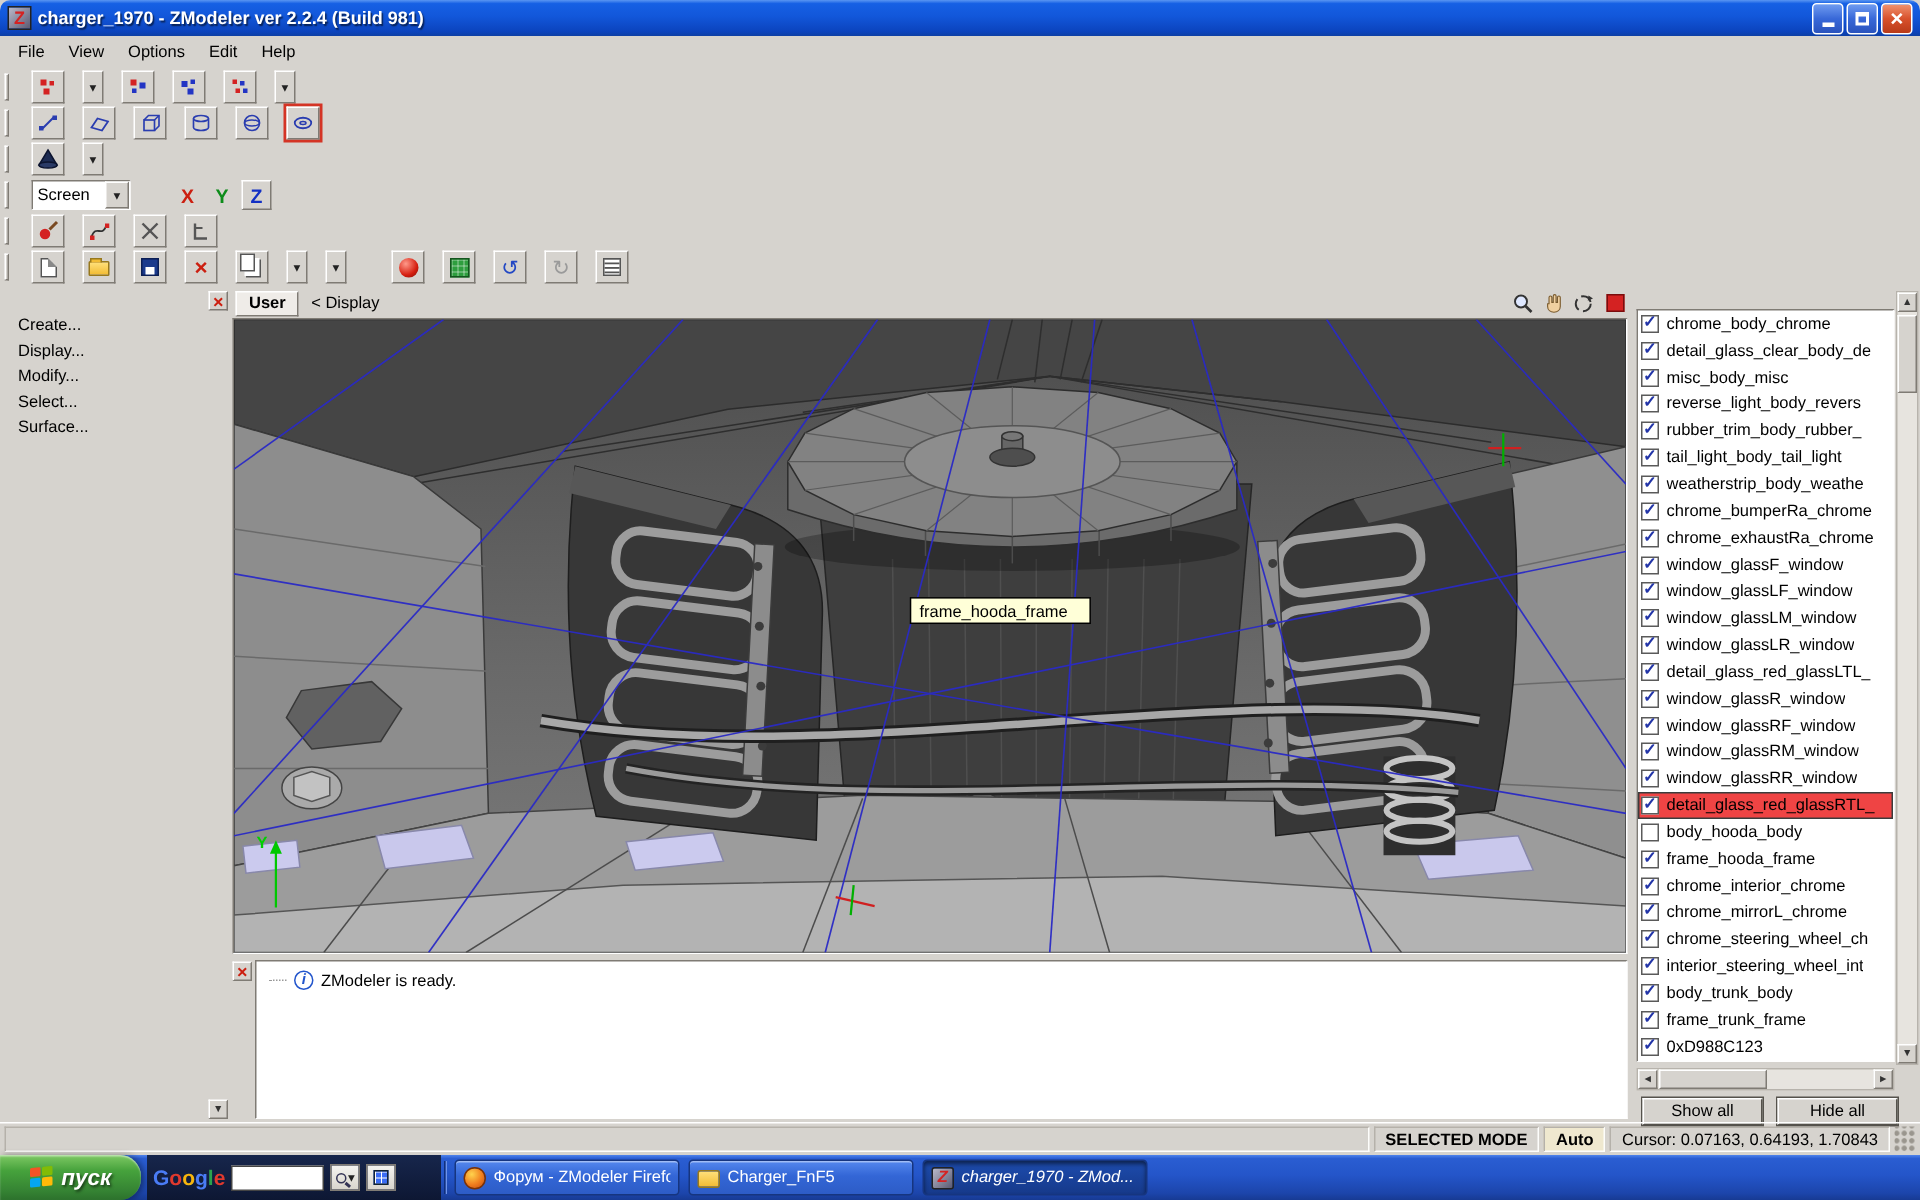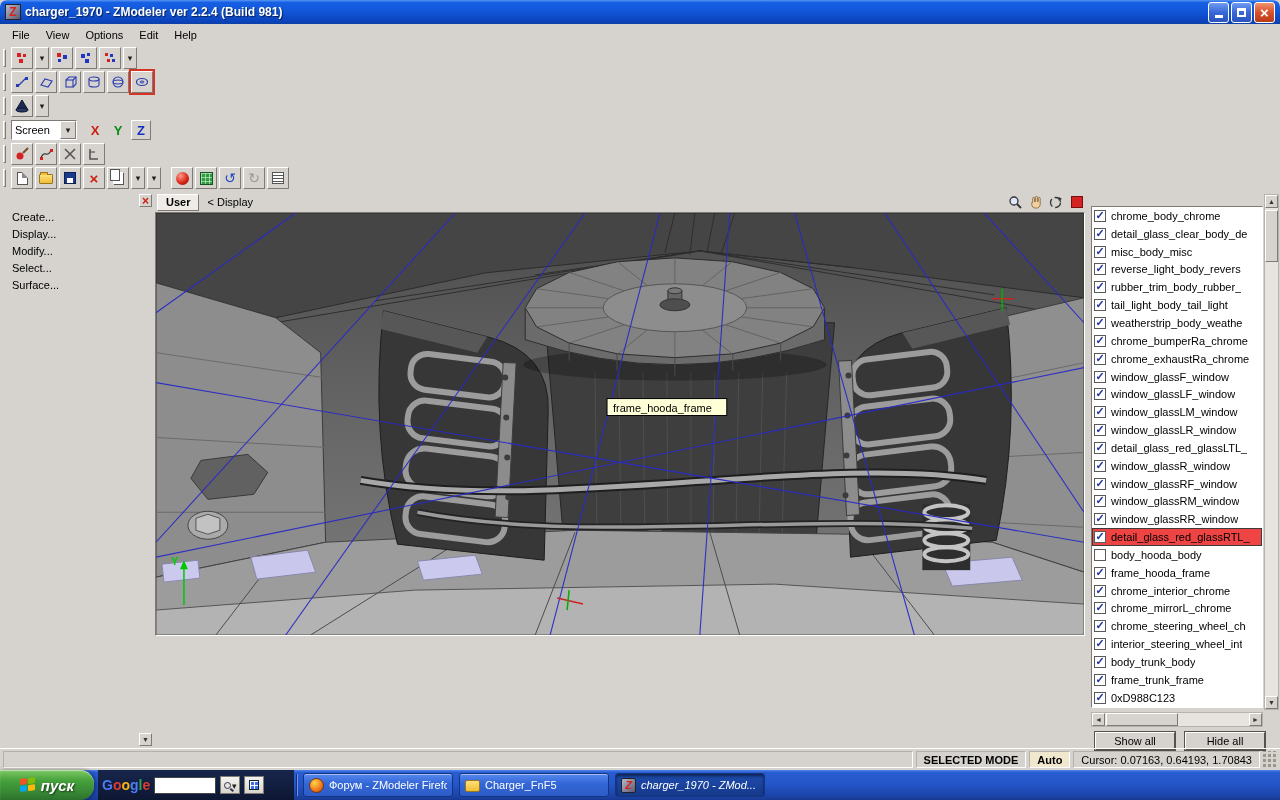--- a/index.html
+++ b/index.html
@@ -22,21 +22,21 @@
   .wbtn.close { background:linear-gradient(180deg,#f0926f,#d8512c 50%,#b93a18); }
   .g-min { width:8px; height:3px; background:#fff; margin-top:9px; }
   .g-max { width:9px; height:9px; border:2px solid #fff; border-top-width:3px; }
   .g-x::after { content:'×'; color:#fff; font-weight:bold; font-size:15px; line-height:1; }
 
   
   #menubar { position:absolute; left:0; top:24px; width:1280px; height:22px; display:flex; align-items:center; padding-left:4px; }
   .menu-item { padding:2px 8px; }
 
   
-  .tbrow { position:absolute; display:flex; align-items:center; gap:2px; height:22px; }
+  .tbrow { position:absolute; display:flex; align-items:center; gap:12px; height:22px; }
   .grip { width:3px; height:18px; border:1px solid; border-color:#fff #7f7b74 #7f7b74 #fff; margin-right:3px; }
   .tbb { width:22px; height:22px; background:#d6d3ce; border:1px solid; border-color:#fff #7f7b74 #7f7b74 #fff;
     display:flex; align-items:center; justify-content:center; }
   .tbb.narrow { width:14px; }
   .tbb.hl { box-shadow:0 0 0 2px #d43425; }
   .tbb.dis { color:#9a9a9a; }
   .g-drop::after { content:'▾'; font-size:9px; color:#222; }
   .g-del::after { content:'×'; font-size:15px; font-weight:bold; color:#cc1f10; line-height:1; }
   .g-undo::after { content:'↺'; font-size:14px; color:#2348c4; line-height:1; }
   .g-redo::after { content:'↻'; font-size:14px; color:#9a9a9a; line-height:1; }
@@ -596,20 +596,30 @@
         </g>
 
         <g>
           <rect x="452" y="186" width="120" height="17" fill="#ffffd8" stroke="#000"></rect>
           <text x="458" y="199" font-size="11" fill="#000">frame_hooda_frame</text>
         </g>
       </svg>
     </div>
   </div>
 
+  <div id="message-panel">
+    <span class="msg-close"></span>
+    <div class="msg-body">
+      <div class="msg-row">
+        <span class="tree-dash"></span>
+        <span class="info-icon"></span>
+        <span class="msg-text">ZModeler is ready.</span>
+      </div>
+    </div>
+  </div>
 
   <div id="right-panel">
     <div class="mat-list">
         <div class="mat-row">
           <span class="cb on"></span>
           <span class="mat-label">chrome_body_chrome</span>
         </div>
         <div class="mat-row">
           <span class="cb on"></span>
           <span class="mat-label">detail_glass_clear_body_de</span>

